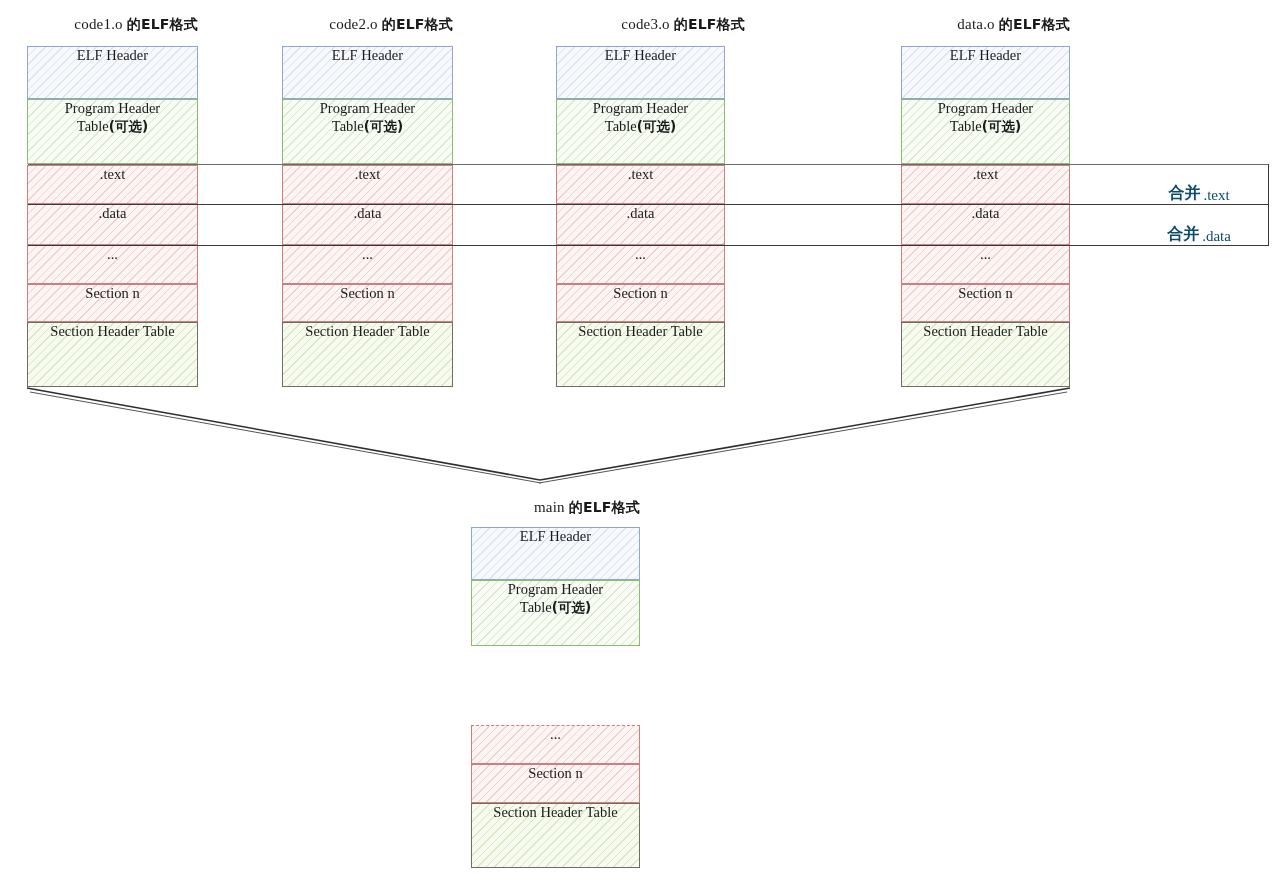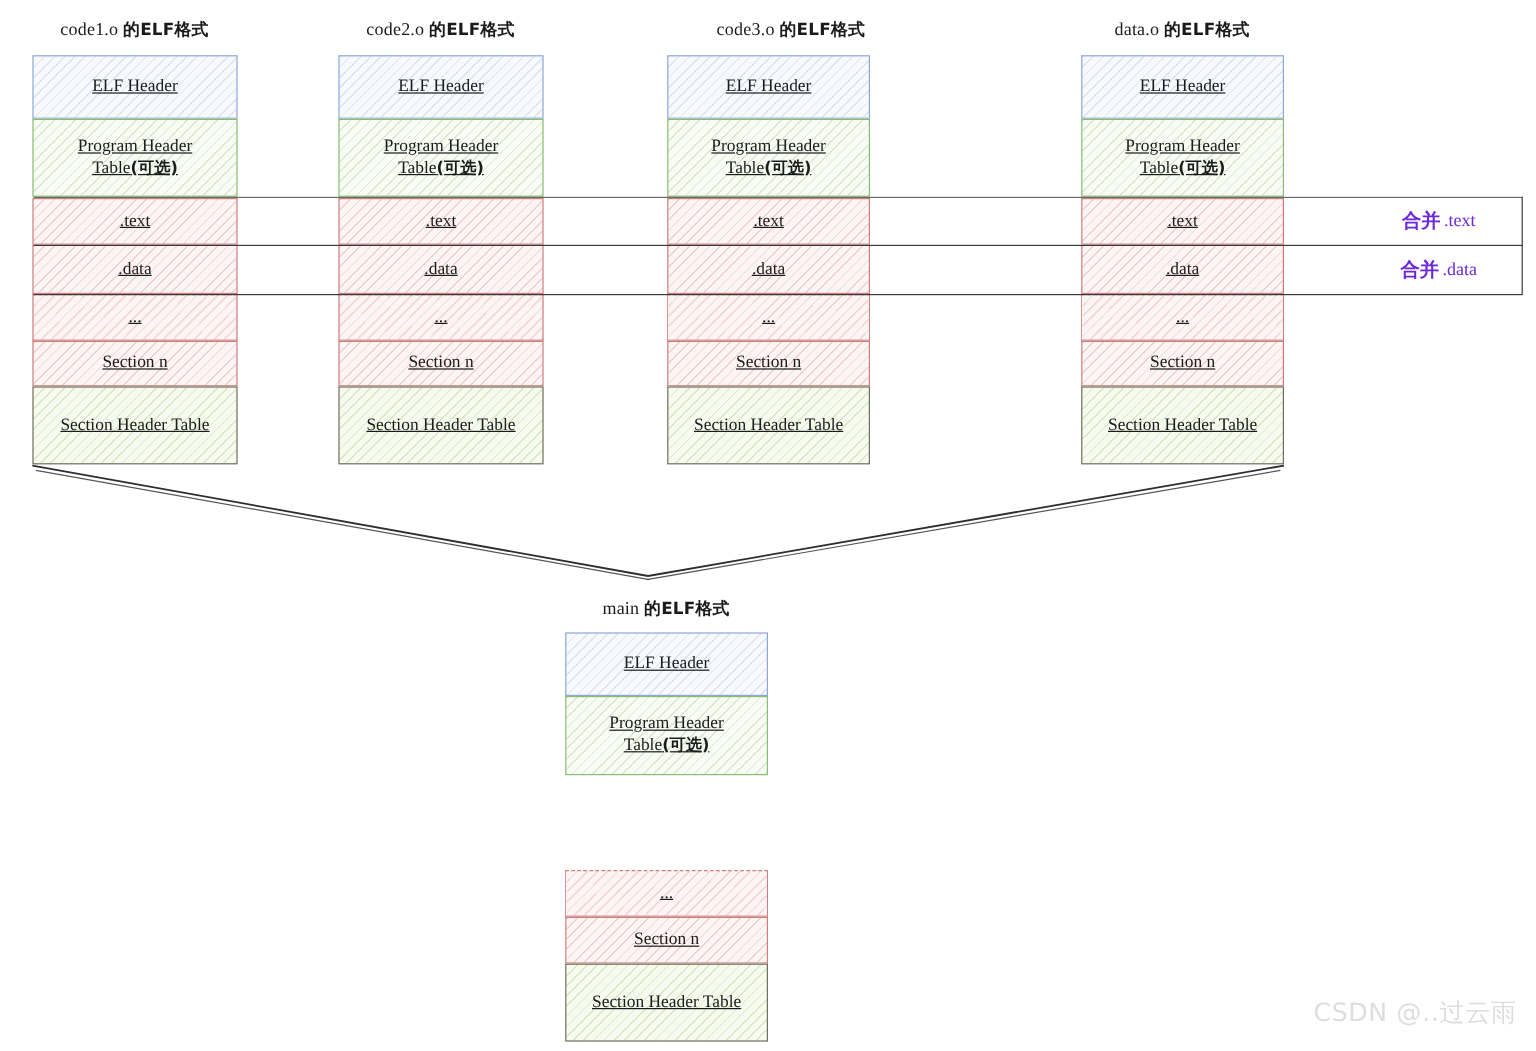--- a/index.html
+++ b/index.html
@@ -10,41 +10,40 @@
     position:relative;
     overflow:hidden;
   }
   #stage{position:absolute;left:0;top:0;width:1280px;height:876px;}
   .coltitle{
     position:absolute;
     font-family:"Liberation Serif", serif;
     font-size:15px;
     color:#1a1a1a;
     white-space:nowrap;
-    text-align:center;
+    text-align:right;
     letter-spacing:.2px;
   }
   .coltitle .cn{font-family:"DejaVu Sans", sans-serif;font-weight:bold;font-size:14px;}
   .coltitle .en{font-family:"Liberation Serif", serif;font-size:15px;}
 
   .sec{
     position:absolute;
     box-sizing:border-box;
     display:flex;
-    align-items:center;
+    align-items:flex-start;
     justify-content:center;
     text-align:center;
     font-family:"Liberation Serif", serif;
     font-size:14.5px;
     color:#1b1b1b;
     line-height:1.22;
     border-width:1.2px;
     border-style:solid;
     overflow:hidden;
-    text-decoration:underline;
   }
   .sec .lbl{position:relative;z-index:3;padding:0 4px;}
   .sec .cn{font-family:"DejaVu Sans", sans-serif;font-weight:bold;font-size:13.5px;}
 
   
   .hatch-blue{
     background-color:#f7f9fd;
     background-image:repeating-linear-gradient(135deg,
        rgba(120,150,210,.22) 0 1px, rgba(0,0,0,0) 1px 6px);
     border-color:#8fa7d6;
@@ -69,24 +68,24 @@
   }
   .dashed-top{border-top-style:dashed;}
 
   
   .mergebox{
     position:absolute;
     box-sizing:border-box;
     border:1.3px solid #3a3a3a;
     background:#ffffff;
     display:flex;
-    align-items:center;
+    align-items:flex-end;
     justify-content:center;
     font-size:15px;
-    color:#6d28d9;
+    color:#0c4a6e;
     z-index:6;
   }
   .mergebox .cn{font-family:"DejaVu Sans", sans-serif;font-weight:bold;font-size:16px;}
   .mergebox .mono{font-family:"Liberation Serif", serif;font-size:15px;margin-left:3px;}
 
   
   .rule{position:absolute;height:0;border-top:1.3px solid #3a3a3a;z-index:5;}
   .rule.thin{border-top:1px solid #6a6a6a;}
 
   svg.overlay{position:absolute;left:0;top:0;width:1280px;height:876px;pointer-events:none;z-index:2;}
@@ -247,15 +246,14 @@
 
   <svg class="overlay" viewBox="0 0 1280 876">
 
     <path d="M27,388 L540,480" fill="none" stroke="#2e2e2e" stroke-width="1.5"></path>
     <path d="M30,392 L541,483" fill="none" stroke="#555555" stroke-width="1"></path>
 
     <path d="M1070,388 L540,480" fill="none" stroke="#2e2e2e" stroke-width="1.5"></path>
     <path d="M1067,392 L539,483" fill="none" stroke="#555555" stroke-width="1"></path>
   </svg>
 
-  <div class="watermark">CSDN @..过云雨</div>
 
 </div>
 
 </body></html>

